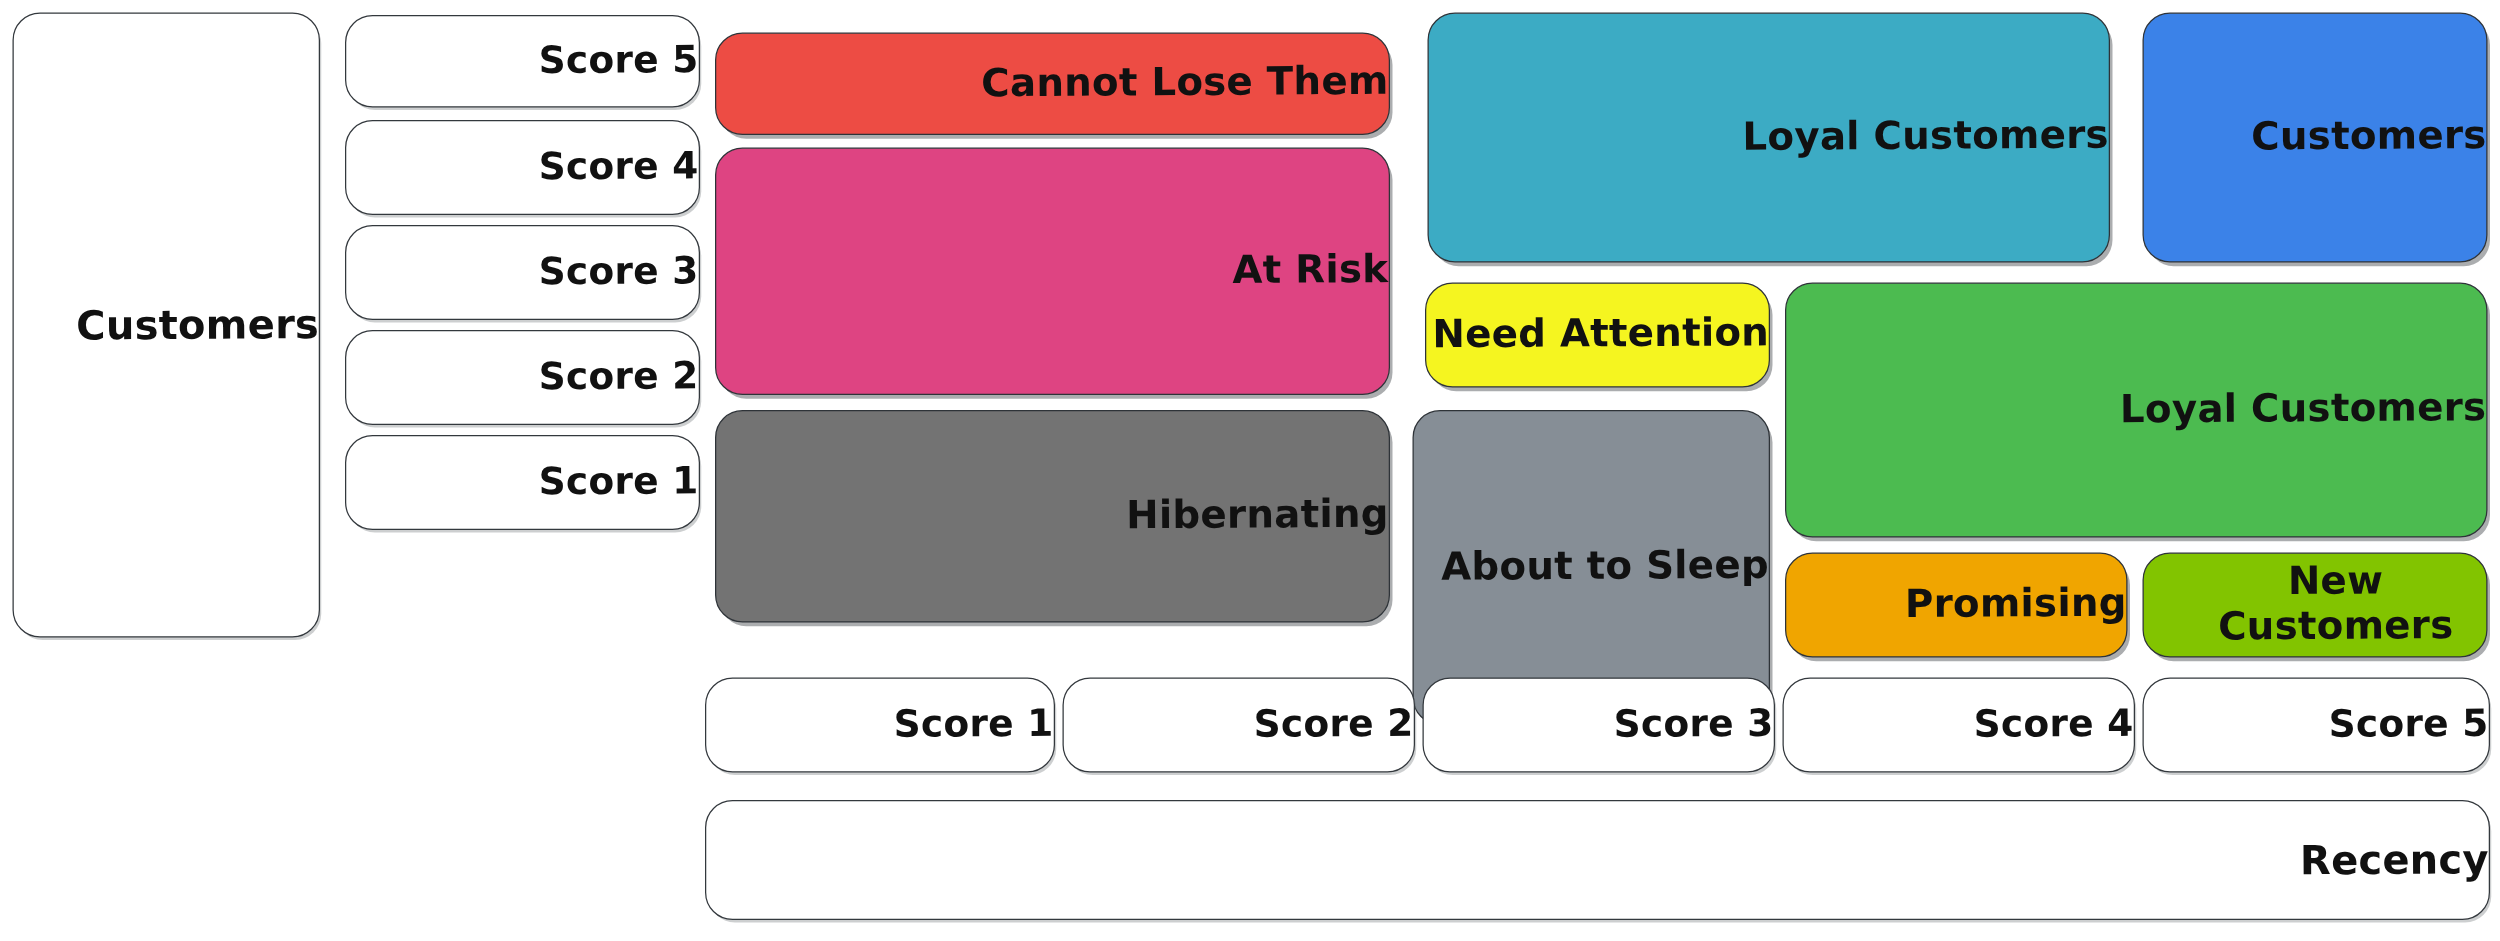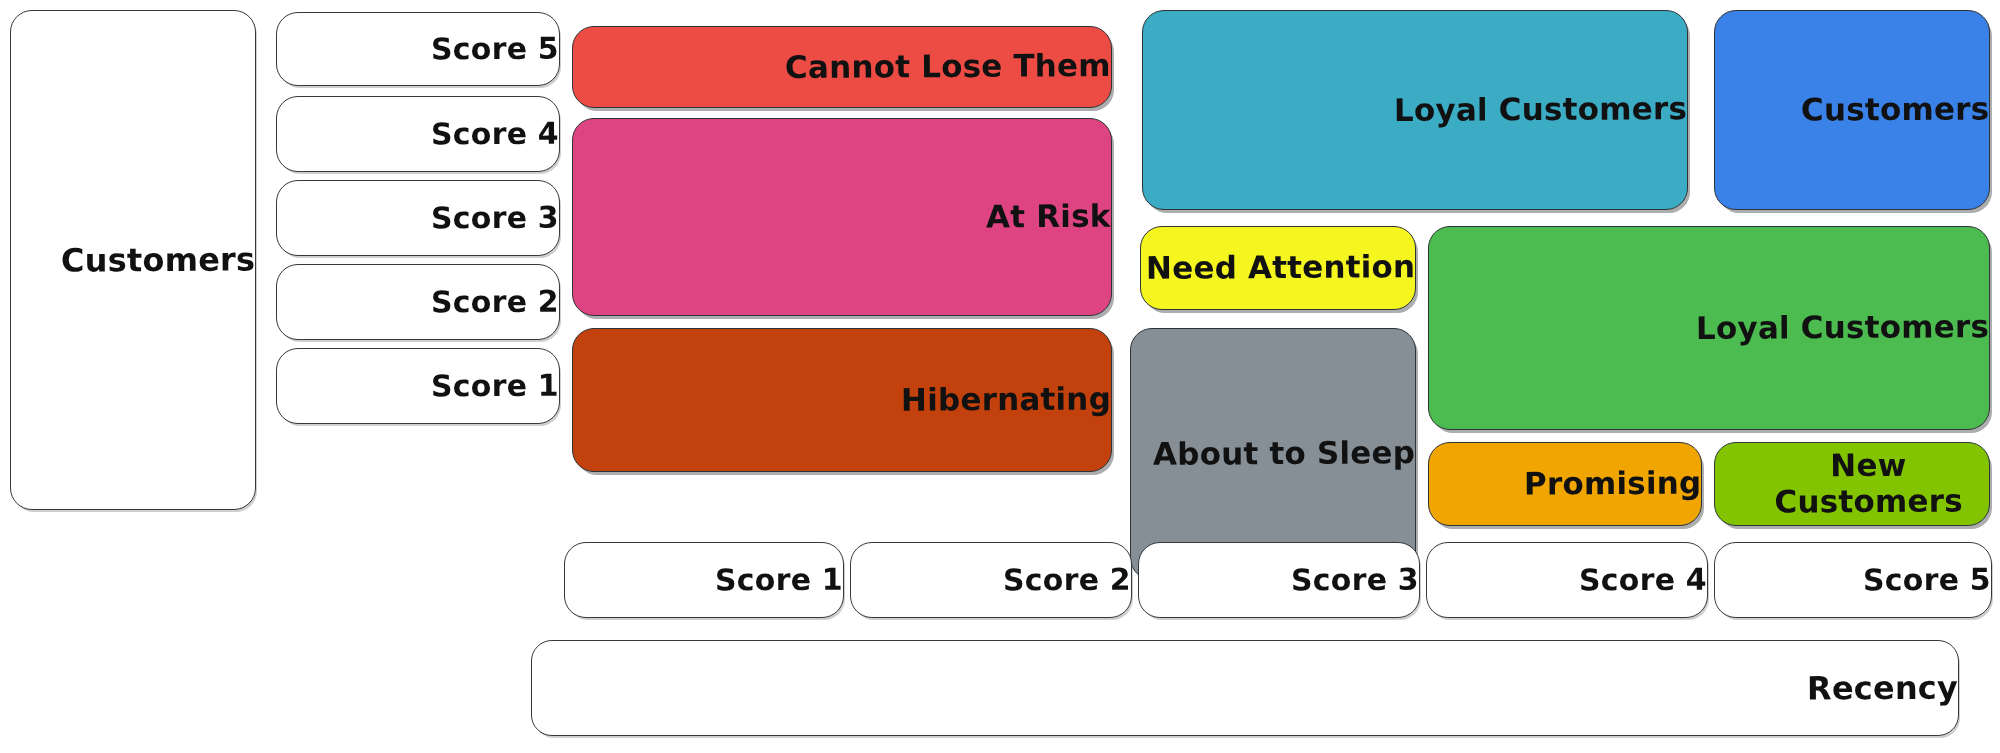--- a/index.html
+++ b/index.html
@@ -93,21 +93,21 @@
   </div>
 
   <div class="box seg" style="left:1140px;top:226px;width:276px;height:84px;background:#F5F520;">
     <span class="label f31">Need Attention</span>
   </div>
 
   <div class="box seg" style="left:1428px;top:226px;width:562px;height:204px;background:#4CBB50;">
     <span class="label f31">Loyal Customers</span>
   </div>
 
-  <div class="box seg" style="left:572px;top:328px;width:540px;height:144px;background:#c2410c;">
+  <div class="box seg" style="left:572px;top:328px;width:540px;height:170px;background:#737373;">
     <span class="label f31">Hibernating</span>
   </div>
 
   <div class="box seg" style="left:1130px;top:328px;width:286px;height:252px;background:#868E96;">
     <span class="label f31">About to Sleep</span>
   </div>
 
   <div class="box seg" style="left:1428px;top:442px;width:274px;height:84px;background:#F0A500;padding-left:32px;">
     <span class="label f31">Promising</span>
   </div>
@@ -129,17 +129,17 @@
   </div>
 
   <div class="box plain" style="left:1426px;top:542px;width:282px;height:76px;">
     <span class="label f30">Score 4</span>
   </div>
 
   <div class="box plain" style="left:1714px;top:542px;width:278px;height:76px;">
     <span class="label f30">Score 5</span>
   </div>
 
-  <div class="box plain" style="left:531px;top:640px;width:1428px;height:96px;border-radius:21px;">
+  <div class="box plain" style="left:564px;top:640px;width:1428px;height:96px;">
     <span class="label f32">Recency</span>
   </div>
 
 </div>
 
 </body></html>

